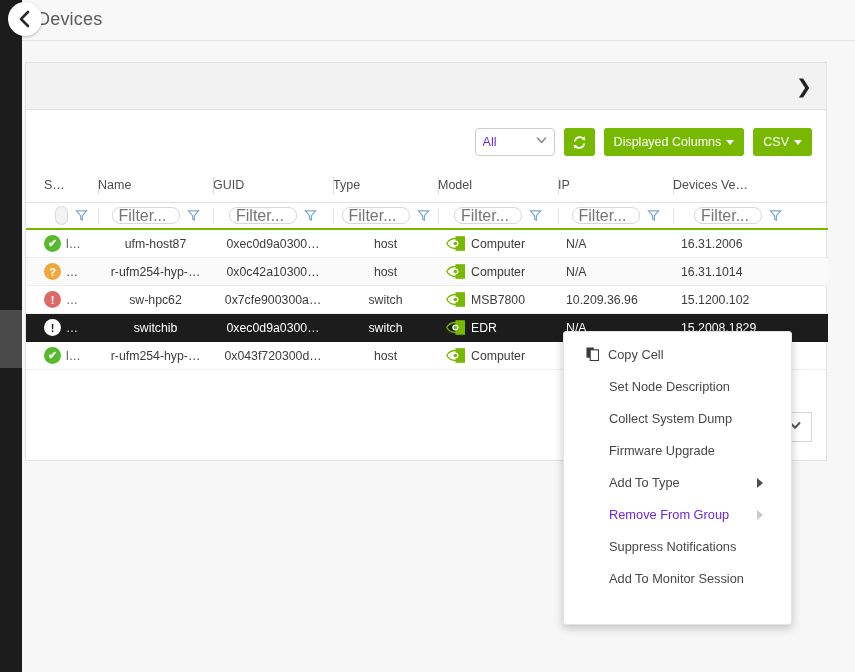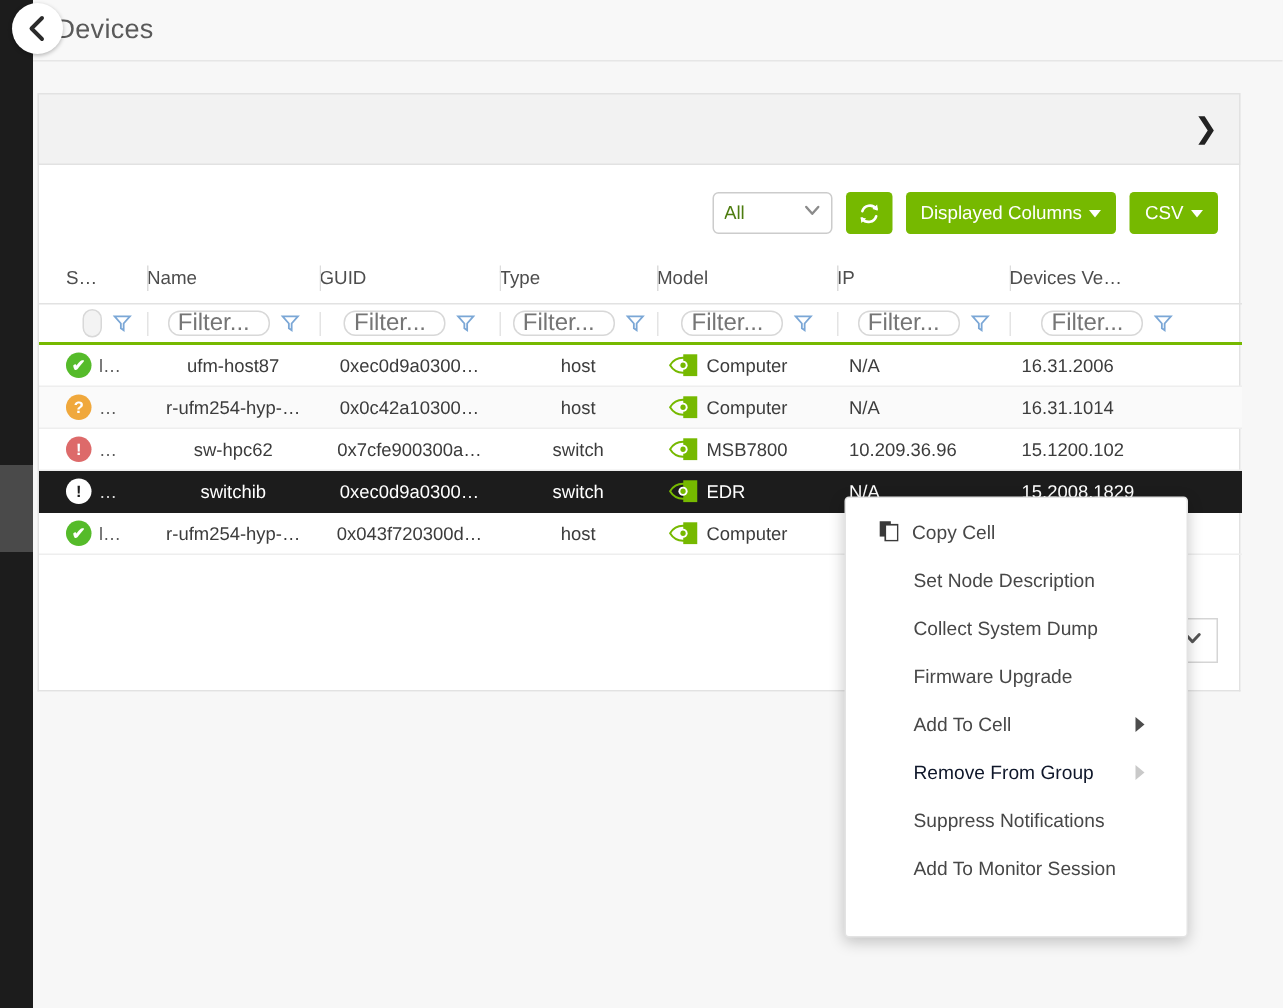--- a/index.html
+++ b/index.html
@@ -69,21 +69,21 @@
   }
 
   
   #table-toolbar {
     position: absolute; right: 14px; top: 18px;
     display: flex; align-items: center; gap: 9px;
   }
   .sel-all {
     width: 80px; height: 28px;
     border: 1px solid #cccccc; border-radius: 4px;
-    background: #fff; color: #4d7c0f;
+    background: #fff; color: #6d28d9;
     font-size: 12.5px; font-family: "Liberation Sans", sans-serif;
     padding-left: 7px;
     appearance: none; -webkit-appearance: none;
     cursor: pointer;
   }
   .sel-wrap { position: relative; }
   .sel-wrap .caret {
     position: absolute; right: 8px; top: 8px;
     pointer-events: none; color: #8b8b8b;
   }
@@ -208,21 +208,21 @@
     padding: 6px 0;
     z-index: 50;
   }
   .menu-item {
     height: 32px; display: flex; align-items: center;
     padding: 0 16px 0 45px;
     font-size: 12.8px; color: #474747;
     position: relative; cursor: pointer;
   }
   .menu-item.has-icon { padding-left: 22px; gap: 9px; }
-  .menu-item.disabled { color: #0f172a; cursor: default; }
+  .menu-item.disabled { color: #6d28d9; cursor: default; }
   .menu-arrow {
     position: absolute; right: 28px; top: 12px;
     width: 0; height: 0;
     border-top: 5px solid transparent;
     border-bottom: 5px solid transparent;
     border-left: 6px solid #4d4d4d;
   }
   .menu-item.disabled .menu-arrow { border-left-color: #c9c9c9; }
 </style>
 </head>
@@ -460,21 +460,21 @@
     <div class="menu-item">
       <span>Set Node Description</span>
     </div>
     <div class="menu-item">
       <span>Collect System Dump</span>
     </div>
     <div class="menu-item">
       <span>Firmware Upgrade</span>
     </div>
     <div class="menu-item">
-      <span>Add To Cell</span>
+      <span>Add To Type</span>
       <span class="menu-arrow"></span>
     </div>
     <div class="menu-item disabled">
       <span>Remove From Group</span>
       <span class="menu-arrow"></span>
     </div>
     <div class="menu-item">
       <span>Suppress Notifications</span>
     </div>
     <div class="menu-item">

